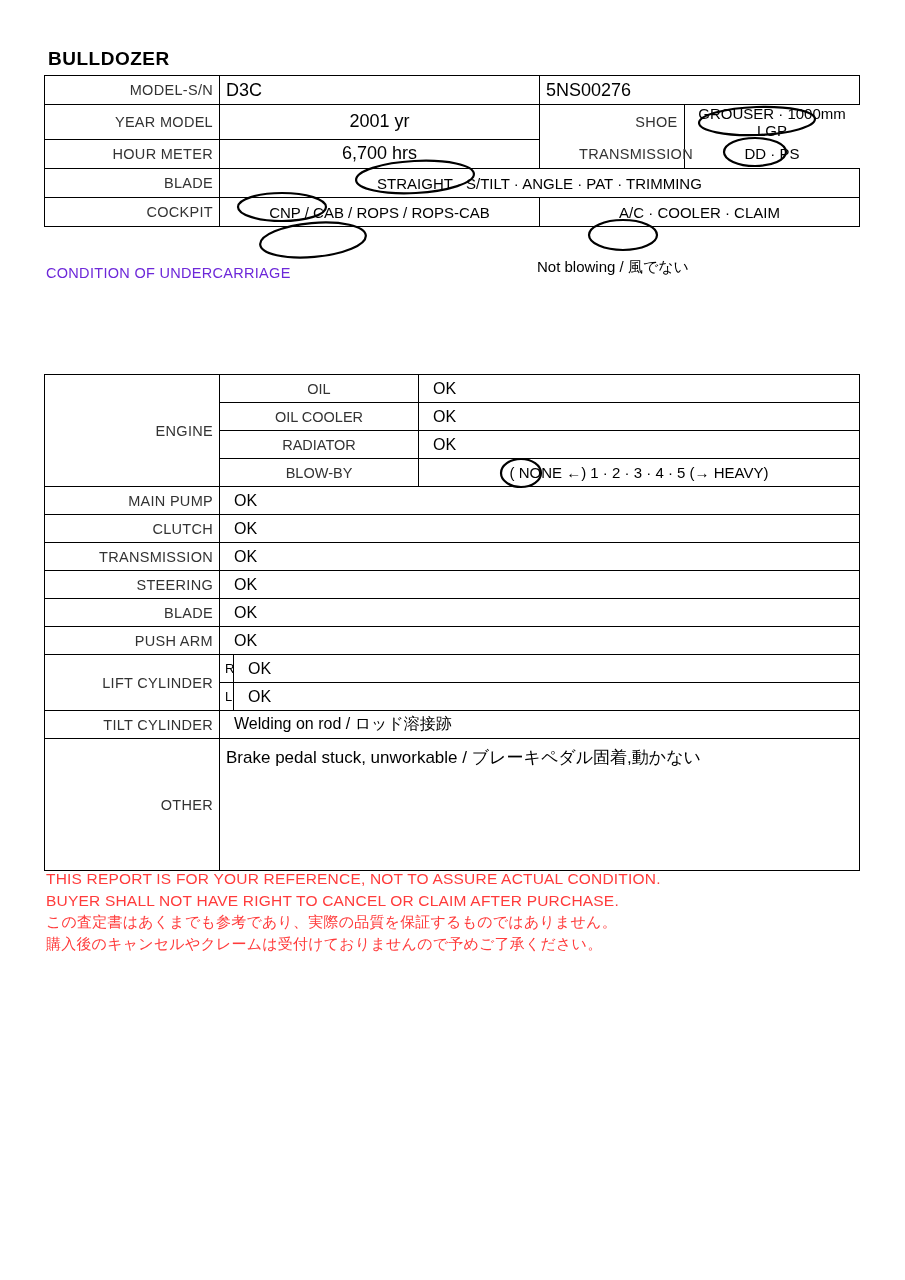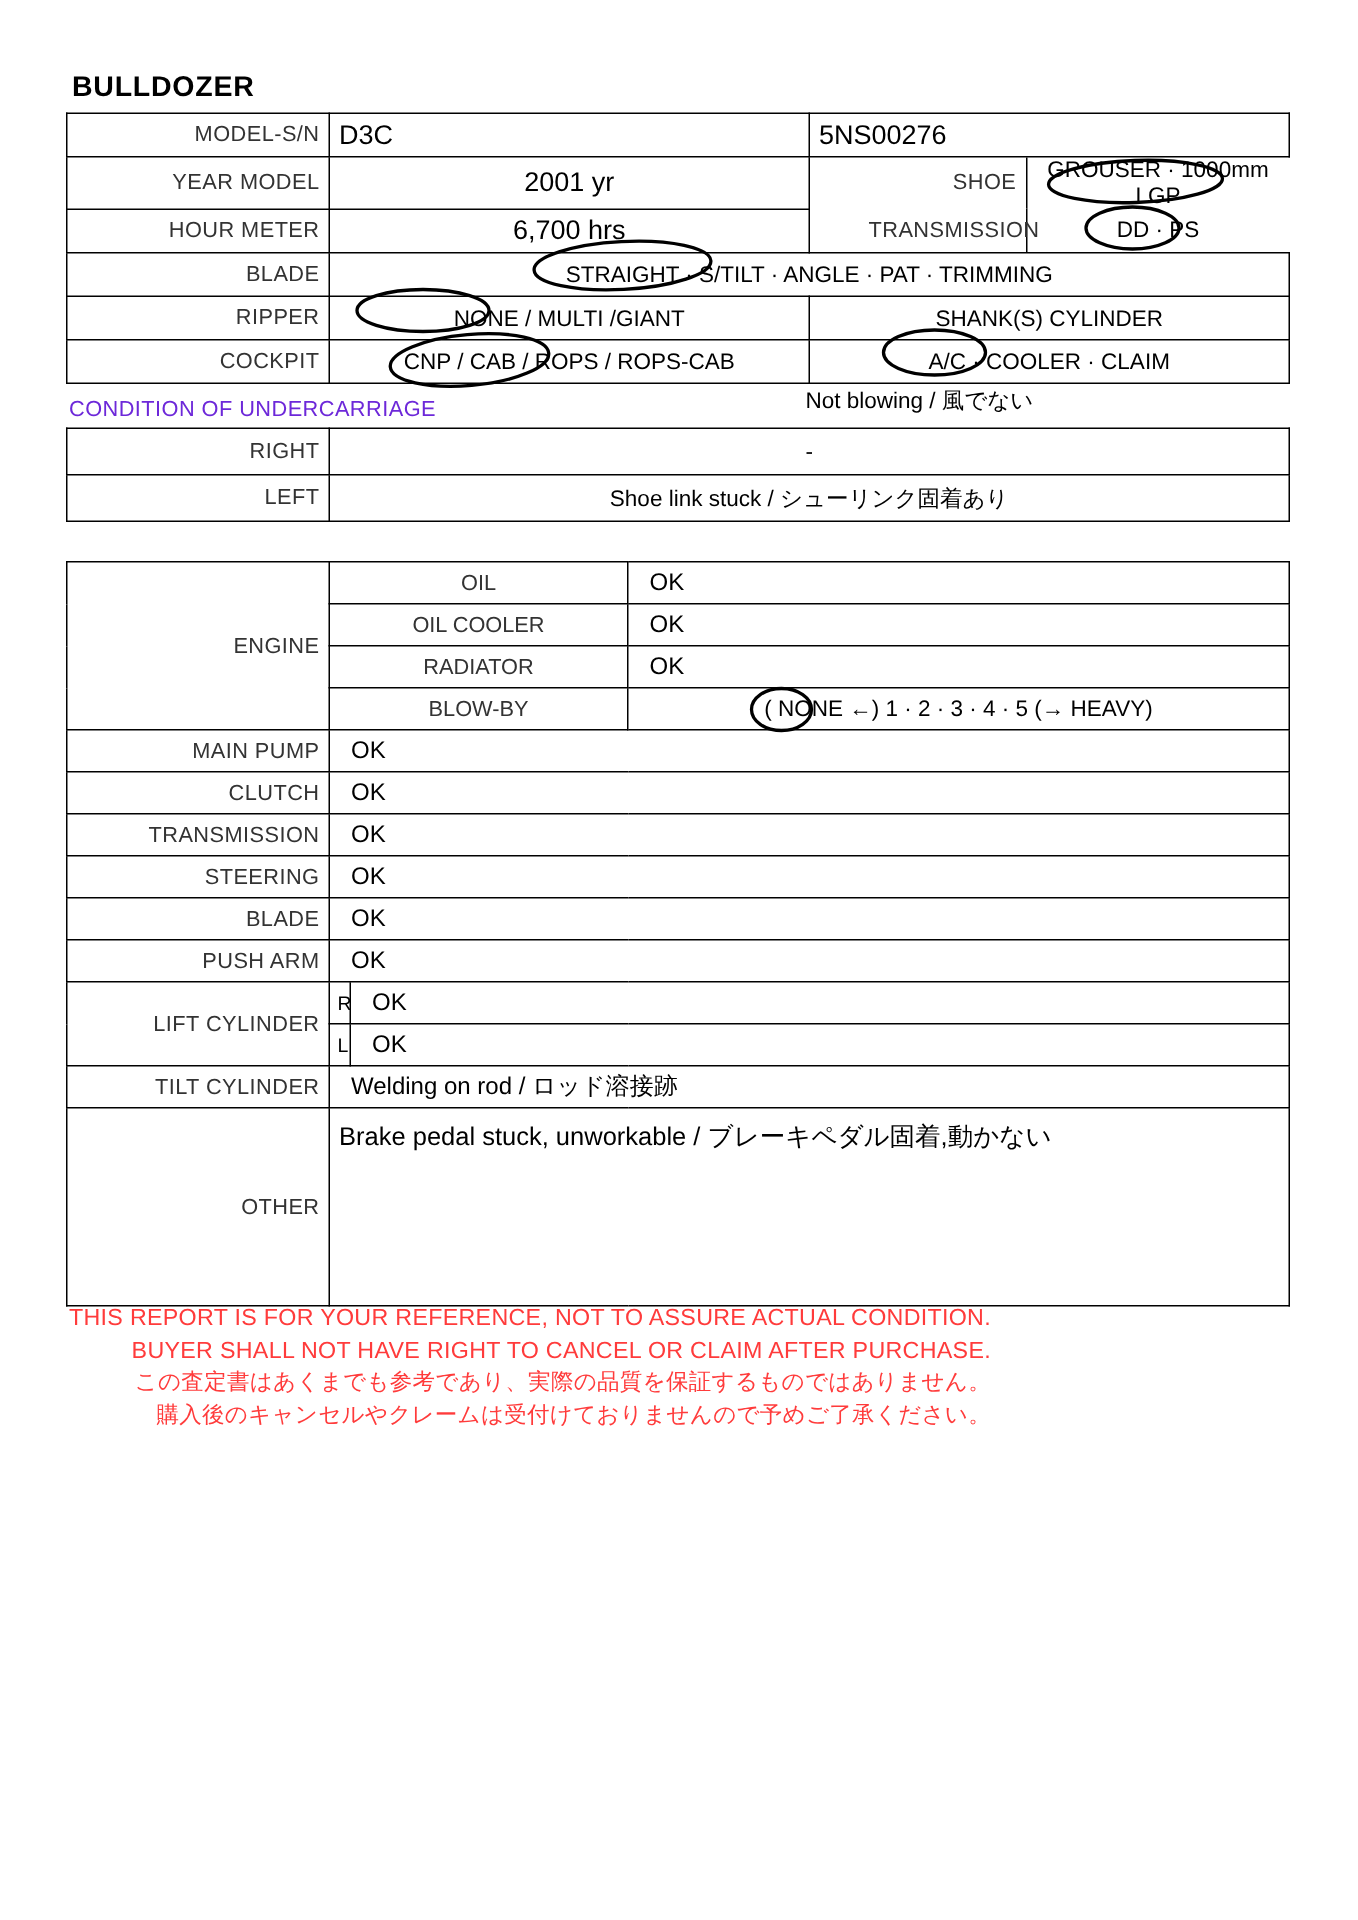--- a/index.html
+++ b/index.html
@@ -105,21 +105,20 @@
 
   
   .disclaimer {
     position: absolute;
     left: 46px;
     top: 868px;
     color: #ff3b3b;
     font-size: 15.5px;
     line-height: 21.5px;
     letter-spacing: 0.2px;
-    text-align: right;
   }
   .disclaimer div { white-space: nowrap; }
   .disclaimer .jp { font-size: 15px; }
 
   
   .ellipse-layer {
     position: absolute;
     left: 0; top: 0;
     width: 905px; height: 1280px;
     pointer-events: none;
@@ -170,51 +169,30 @@
             </tr>
           </tbody>
             </table>
         </td>
       </tr>
       <tr>
         <td class="lbl">BLADE</td>
         <td class="ctr" colspan="2">STRAIGHT    ·    S/TILT    ·    ANGLE    ·    PAT    ·    TRIMMING</td>
       </tr>
       <tr>
-        <td class="lbl">RIPPER</td>
-        <td class="ctr">NONE  /  MULTI   /GIANT</td>
-        <td class="ctr">SHANK(S)              CYLINDER</td>
-      </tr>
-      <tr>
         <td class="lbl">COCKPIT</td>
         <td class="ctr">CNP / CAB / ROPS / ROPS-CAB</td>
         <td class="ctr">A/C · COOLER · CLAIM</td>
       </tr>
     </tbody>
   </table>
 
   <div class="sect-label">CONDITION OF UNDERCARRIAGE</div>
   <div class="note-blow">Not blowing / 風でない</div>
 
-  <table id="under-table">
-    <colgroup>
-      <col style="width:175px">
-      <col style="width:640px">
-    </colgroup>
-    <tbody>
-      <tr>
-        <td class="lbl">RIGHT</td>
-        <td class="ctr">-</td>
-      </tr>
-      <tr>
-        <td class="lbl">LEFT</td>
-        <td class="ctr">Shoe link stuck / シューリンク固着あり</td>
-      </tr>
-    </tbody>
-  </table>
 
   <table id="insp-table">
     <colgroup>
       <col style="width:175px">
       <col style="width:14px">
       <col style="width:185px">
       <col style="width:441px">
     </colgroup>
     <tbody>
       <tr>

